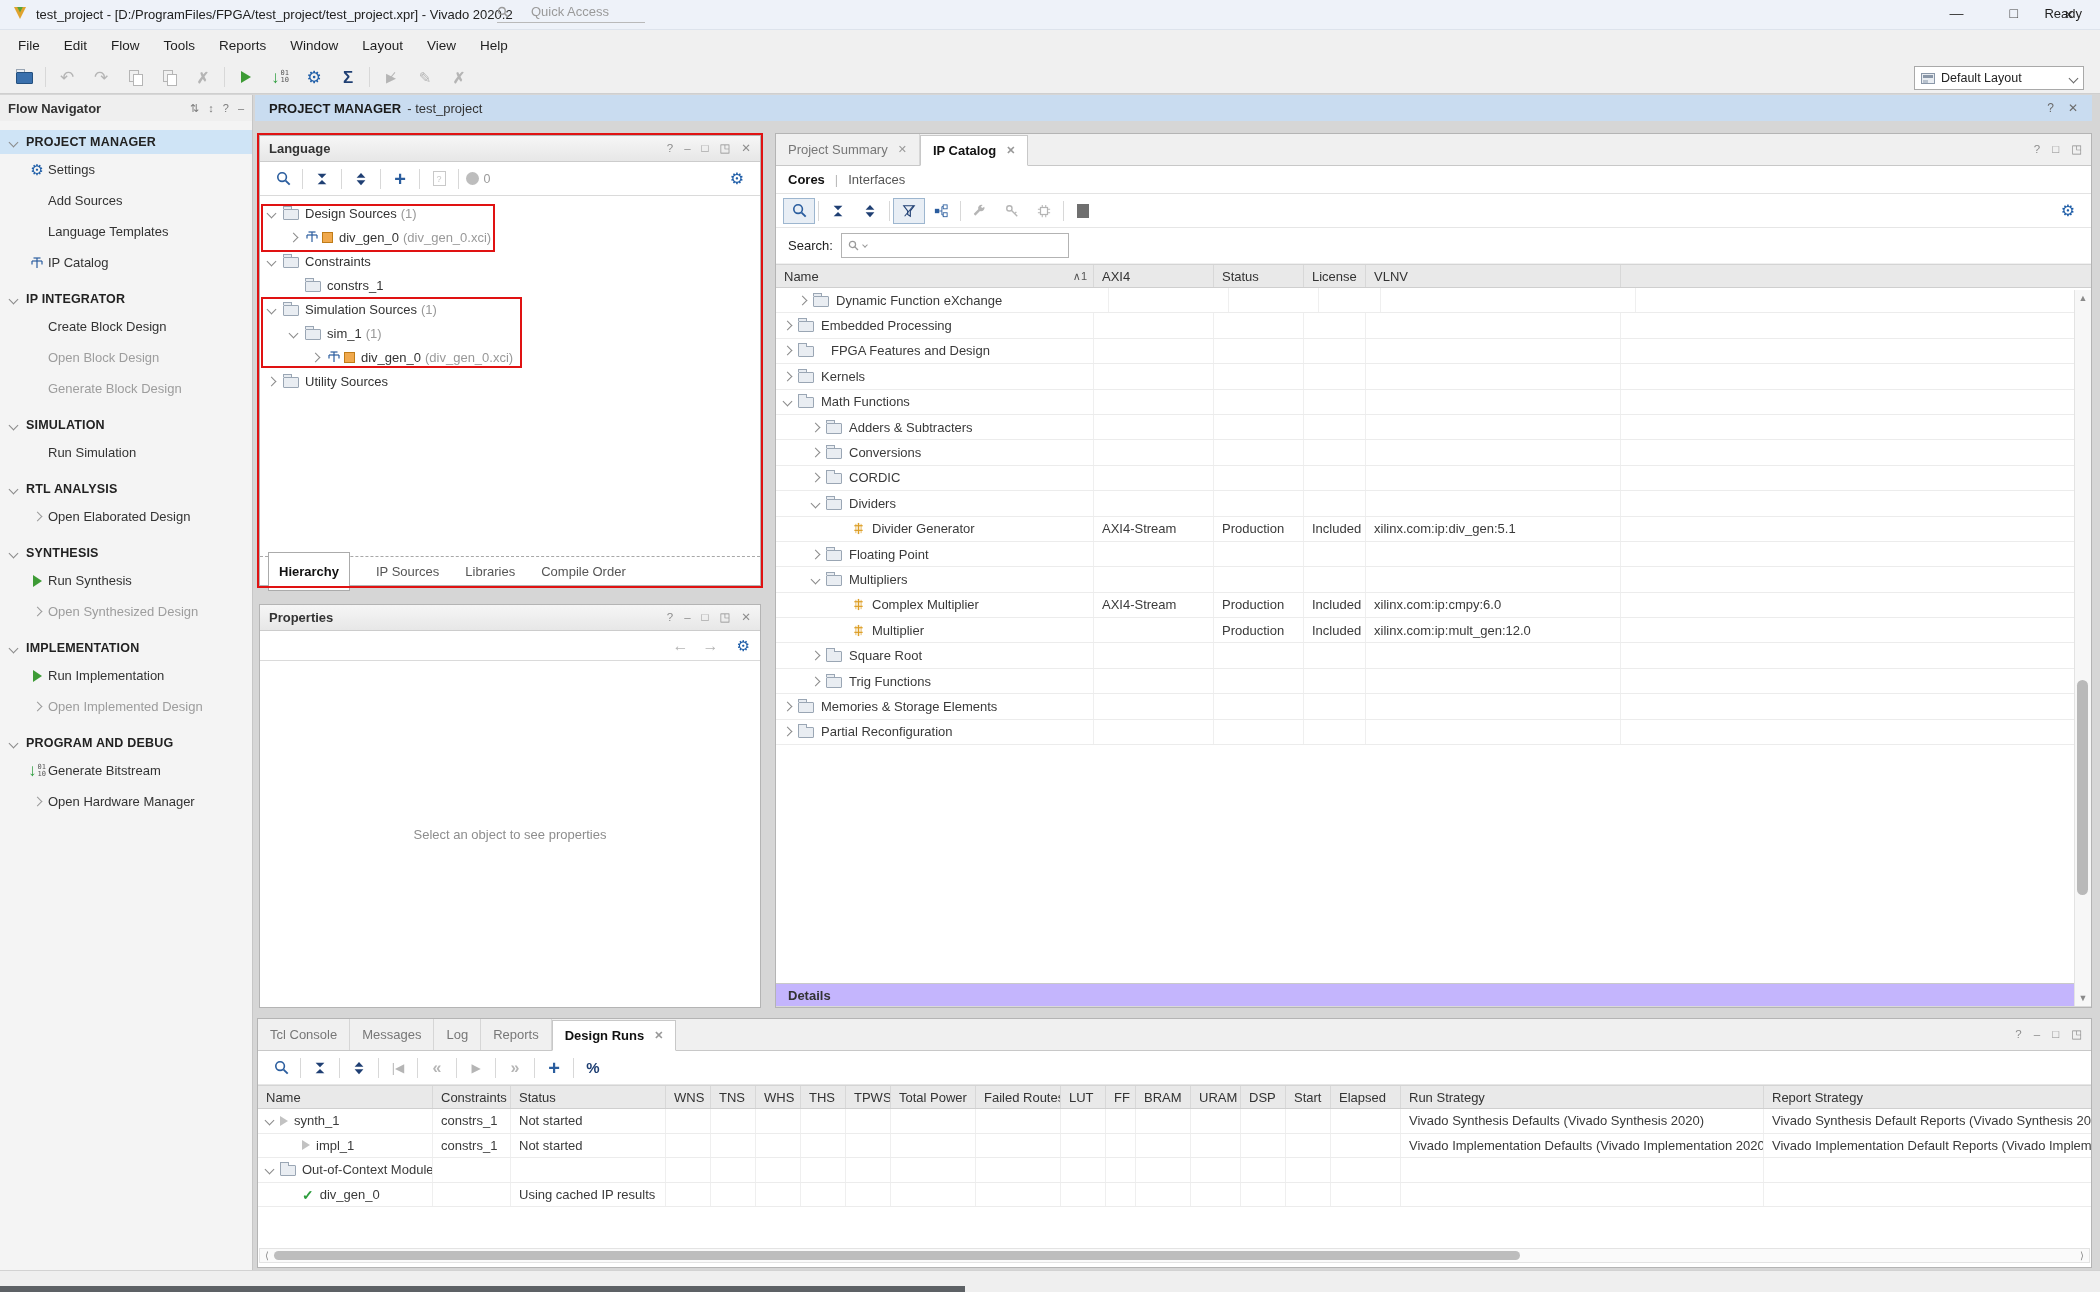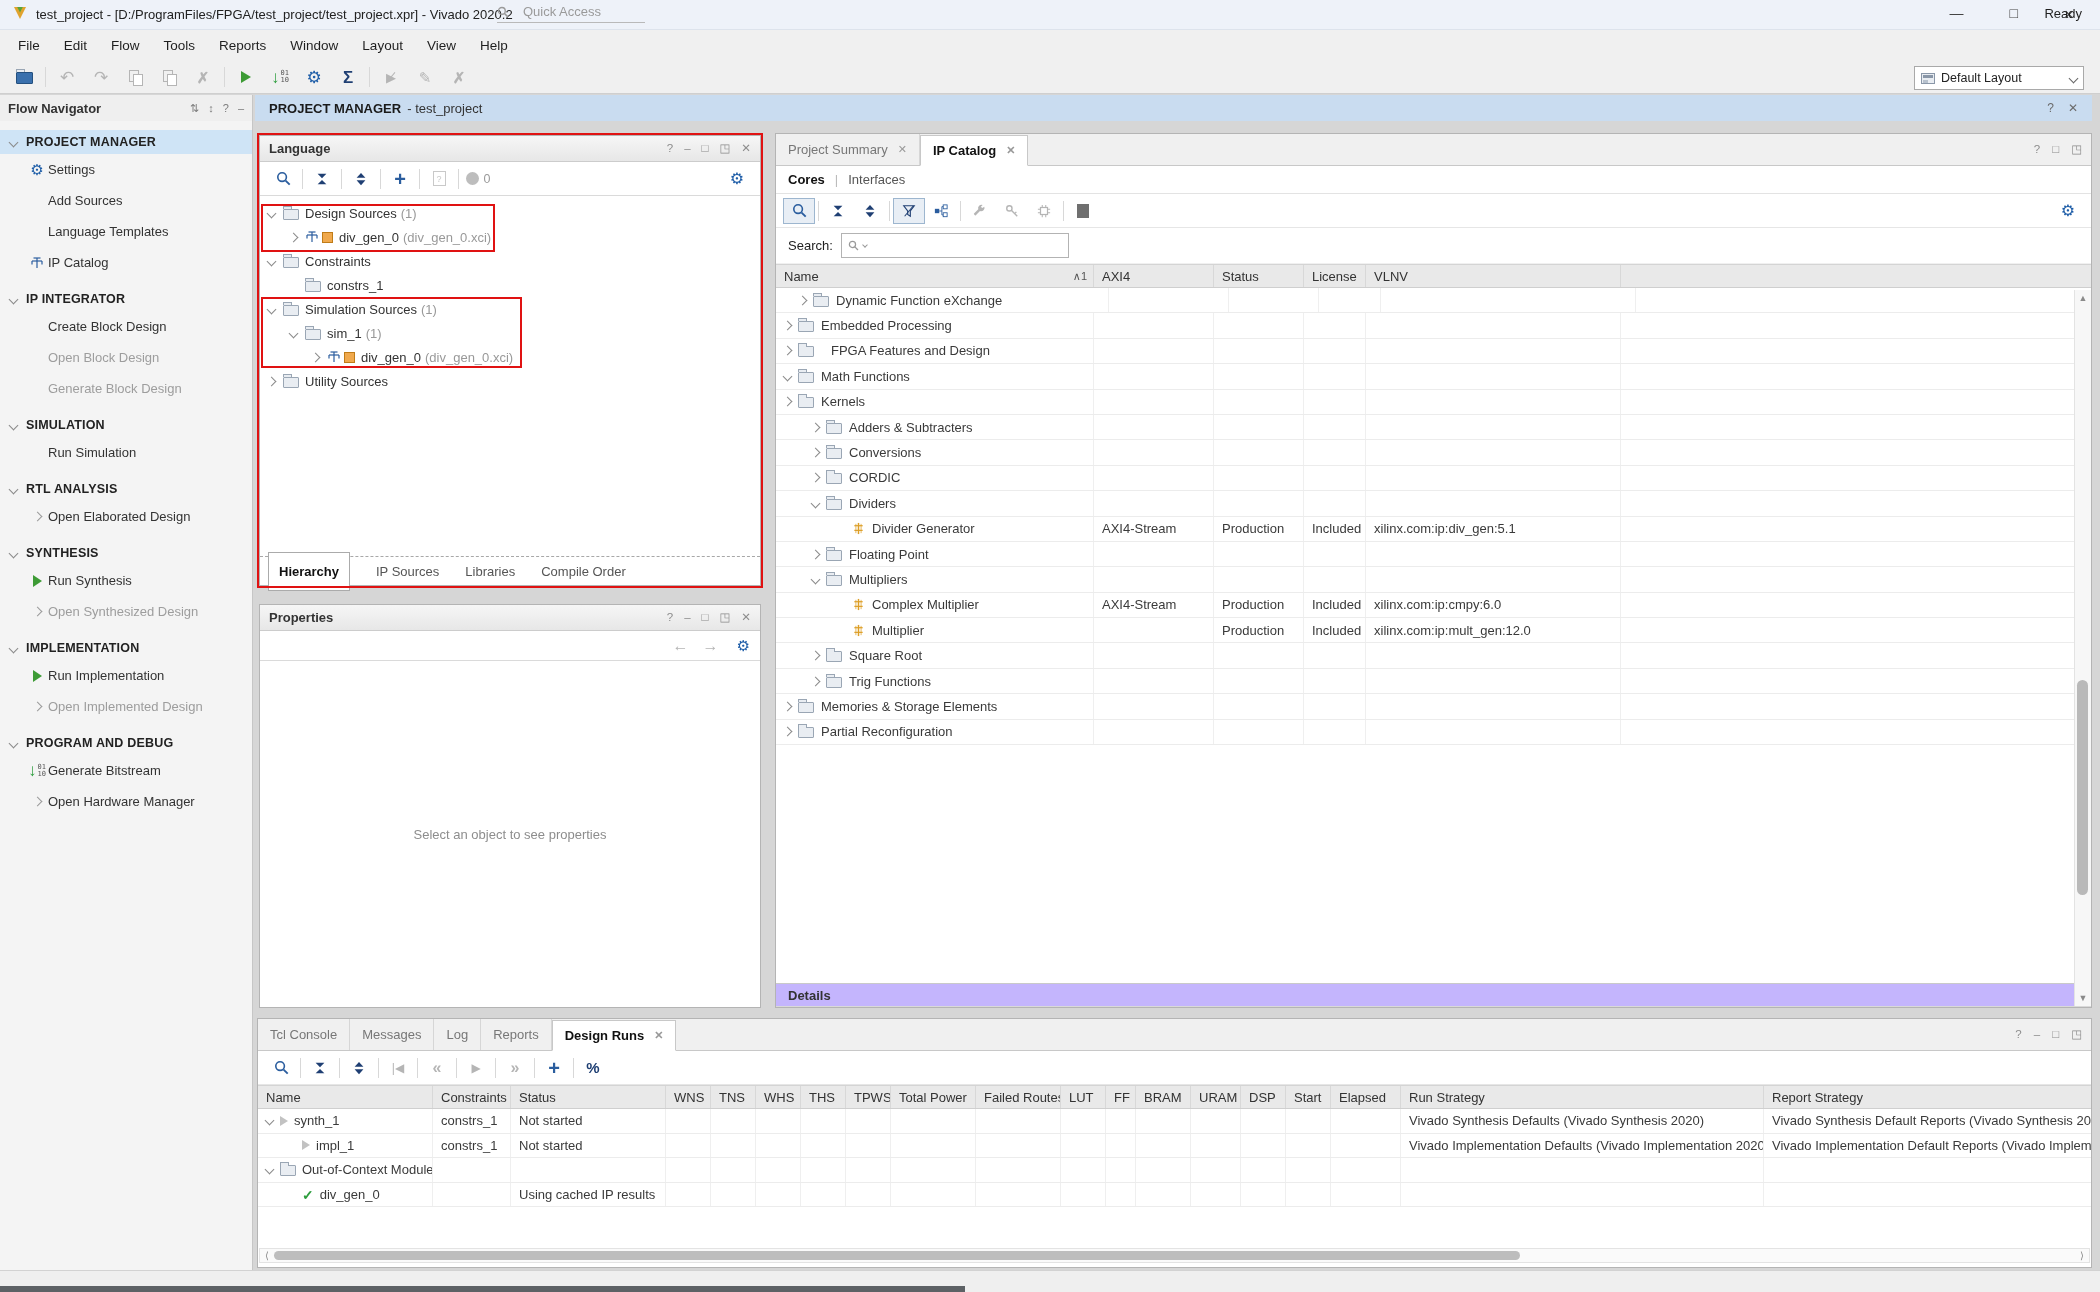--- a/index.html
+++ b/index.html
@@ -8,21 +8,21 @@
   .g{display:inline-block;line-height:1;}
   .gdis{color:#b5b5b5;font-size:15px;}
   .svgi{display:block;}
 
   
   .titlebar{position:absolute;left:0;top:0;width:2100px;height:30px;background:#eef2f9;border-bottom:1px solid #dde3ec;display:flex;align-items:center;padding:0 12px;}
   .titlebar .tt{font-size:13px;color:#222;margin-left:8px;}
   .winctl{margin-left:auto;display:flex;gap:46px;color:#444;font-size:14px;margin-right:14px;}
   .menubar{position:absolute;left:0;top:30px;width:2100px;height:31px;background:#f0f0f0;display:flex;align-items:center;padding-left:6px;}
   .mitem{font-size:13.5px;color:#1f1f1f;padding:5px 12px;}
-  .qa{position:absolute;left:497px;top:4px;width:148px;display:flex;align-items:center;gap:14px;border-bottom:1px solid #b9b9b9;padding-bottom:3px;color:#9a9a9a;font-size:13px;}
+  .qa{position:absolute;left:497px;top:4px;width:148px;display:flex;align-items:center;gap:22px;border-bottom:1px solid #b9b9b9;padding-bottom:3px;color:#9a9a9a;font-size:13px;}
   .ready{position:absolute;right:18px;top:6px;font-size:13px;color:#1f1f1f;}
   .toolbarrow{position:absolute;left:0;top:61px;width:2100px;height:33px;background:#f0f0f0;border-bottom:1px solid #cfcfcf;display:flex;align-items:center;padding-left:8px;gap:2px;}
   .tbi{width:32px;height:26px;display:flex;align-items:center;justify-content:center;}
   .tsep{width:1px;height:20px;background:#d8d8d8;margin:0 3px;}
   .layoutsel{position:absolute;right:16px;top:66px;width:170px;height:24px;background:#fff;border:1px solid #a9a9a9;display:flex;align-items:center;padding:0 6px;gap:6px;font-size:12.5px;color:#222;}
   .layic{display:inline-block;width:14px;height:11px;border:1px solid #8a97a8;background:#e9edf2;position:relative;}
   .layic::before{content:"";position:absolute;left:1px;top:1px;width:10px;height:3px;background:#8a97a8;}
   .layic::after{content:"";position:absolute;left:1px;top:6px;width:5px;height:3px;background:#b7c1cd;}
   .dupic{position:relative;width:15px;height:15px;display:inline-block;}
   .dupic::before{content:"";position:absolute;left:1px;top:0;width:8px;height:10px;border:1.4px solid #b5b5b5;background:#f0f0f0;}
@@ -671,38 +671,38 @@
             </span>
             <span style="margin-left: 17px;">FPGA Features and Design</span>
           </span>
           <span class="cc" style="width: 120px;"></span>
           <span class="cc" style="width: 90px;"></span>
           <span class="cc" style="width: 62px;"></span>
           <span class="cc" style="width: 255px;"></span>
         </div>
         <div class="crow">
           <span class="cc" style="width: 318px; padding-left: 8px;">
+            <span class="chev r"></span>
+            <span style="display: inline-flex; margin-left: 7px;">
+              <span class="folder"></span>
+            </span>
+            <span style="margin-left: 7px;">Kernels</span>
+          </span>
+          <span class="cc" style="width: 120px;"></span>
+          <span class="cc" style="width: 90px;"></span>
+          <span class="cc" style="width: 62px;"></span>
+          <span class="cc" style="width: 255px;"></span>
+        </div>
+        <div class="crow">
+          <span class="cc" style="width: 318px; padding-left: 8px;">
             <span class="chev d"></span>
             <span style="display: inline-flex; margin-left: 7px;">
               <span class="folder"></span>
             </span>
             <span style="margin-left: 7px;">Math Functions</span>
-          </span>
-          <span class="cc" style="width: 120px;"></span>
-          <span class="cc" style="width: 90px;"></span>
-          <span class="cc" style="width: 62px;"></span>
-          <span class="cc" style="width: 255px;"></span>
-        </div>
-        <div class="crow">
-          <span class="cc" style="width: 318px; padding-left: 8px;">
-            <span class="chev r"></span>
-            <span style="display: inline-flex; margin-left: 7px;">
-              <span class="folder"></span>
-            </span>
-            <span style="margin-left: 7px;">Kernels</span>
           </span>
           <span class="cc" style="width: 120px;"></span>
           <span class="cc" style="width: 90px;"></span>
           <span class="cc" style="width: 62px;"></span>
           <span class="cc" style="width: 255px;"></span>
         </div>
         <div class="crow">
           <span class="cc" style="width: 318px; padding-left: 36px;">
             <span class="chev r"></span>
             <span style="display: inline-flex; margin-left: 7px;">

